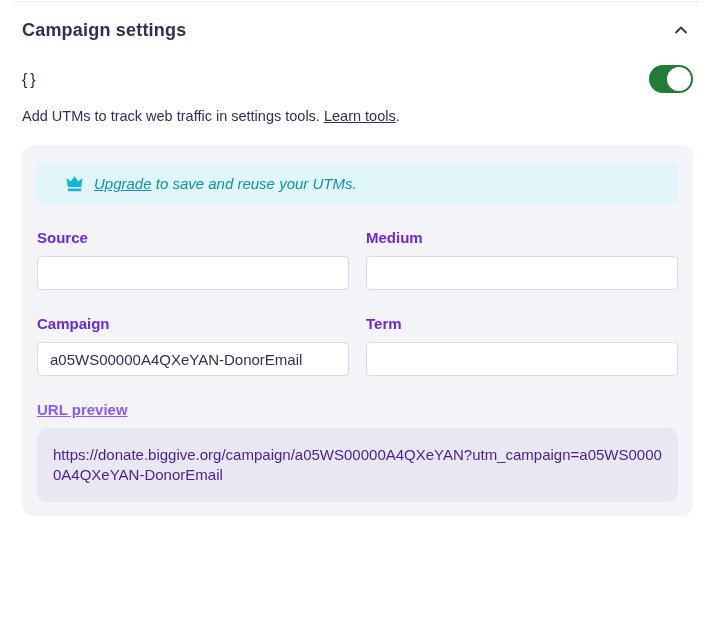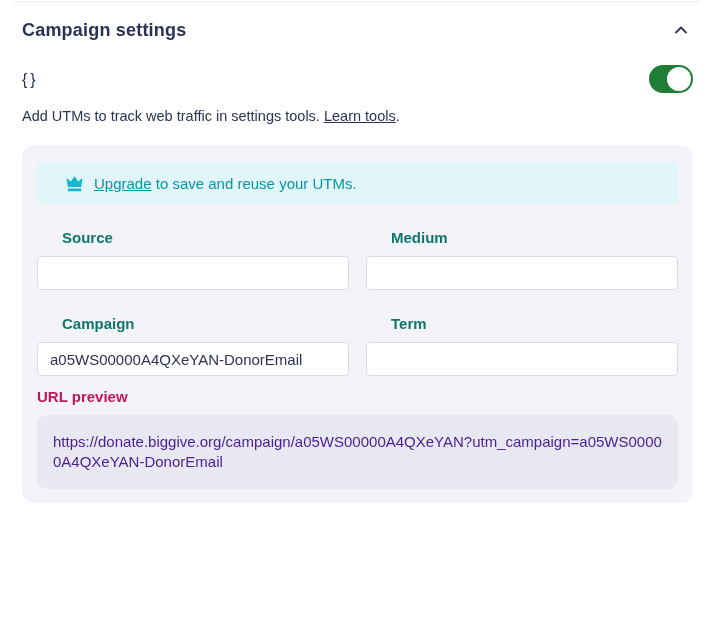--- a/index.html
+++ b/index.html
@@ -99,20 +99,21 @@
   }
   
   .banner {
     background: #e1f6fa;
     border-radius: 4px;
     height: 42px;
     display: flex;
     align-items: center;
     padding: 0 24px 0 14px;
     gap: 10px;
+    font-style: italic;
   }
   .banner .crown { flex-shrink: 0; display: flex; margin-left: 14px; }
   .banner-text {
     font-size: 15px;
     color: #0b93a7;
   }
   .banner-text a {
     color: #0b93a7;
     text-decoration: underline;
     cursor: pointer;
@@ -121,42 +122,42 @@
   .fields-grid {
     display: grid;
     grid-template-columns: 1fr 1fr;
     column-gap: 17px;
   }
   .field { margin-top: 25px; }
   .field label {
     display: block;
     font-size: 15px;
     font-weight: 600;
-    color: #0f766e;
+    color: #6d28d9;
     margin-bottom: 10px;
-    margin-left: 25px;
   }
   .field input {
     width: 100%;
     height: 34px;
     background: #ffffff;
     border: 1px solid #d9dbe4;
     border-radius: 4px;
     padding: 0 12px;
     font-family: "Liberation Sans", sans-serif;
     font-size: 15px;
     color: #2c3254;
     outline: none;
   }
   
   .url-preview-label {
-    margin-top: 12px;
+    margin-top: 25px;
     font-size: 15px;
     font-weight: 700;
-    color: #be185d;
+    color: #8b5cf6;
+    text-decoration: underline;
   }
   .url-preview-box {
     margin-top: 10px;
     background: #e7e8f1;
     border-radius: 10px;
     padding: 17px 16px;
     font-size: 15px;
     line-height: 20px;
     color: #4c1d95;
     word-break: break-all;

